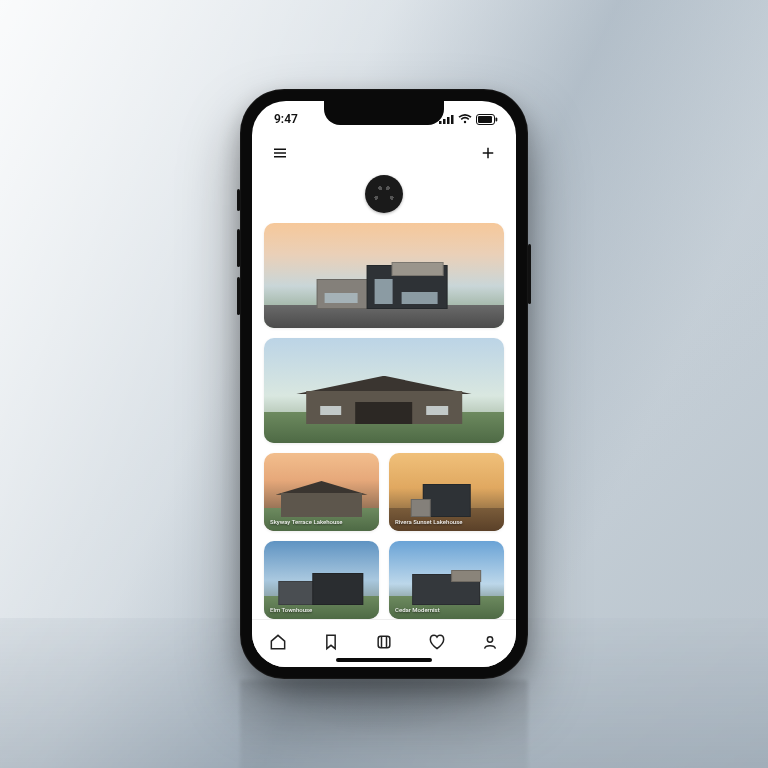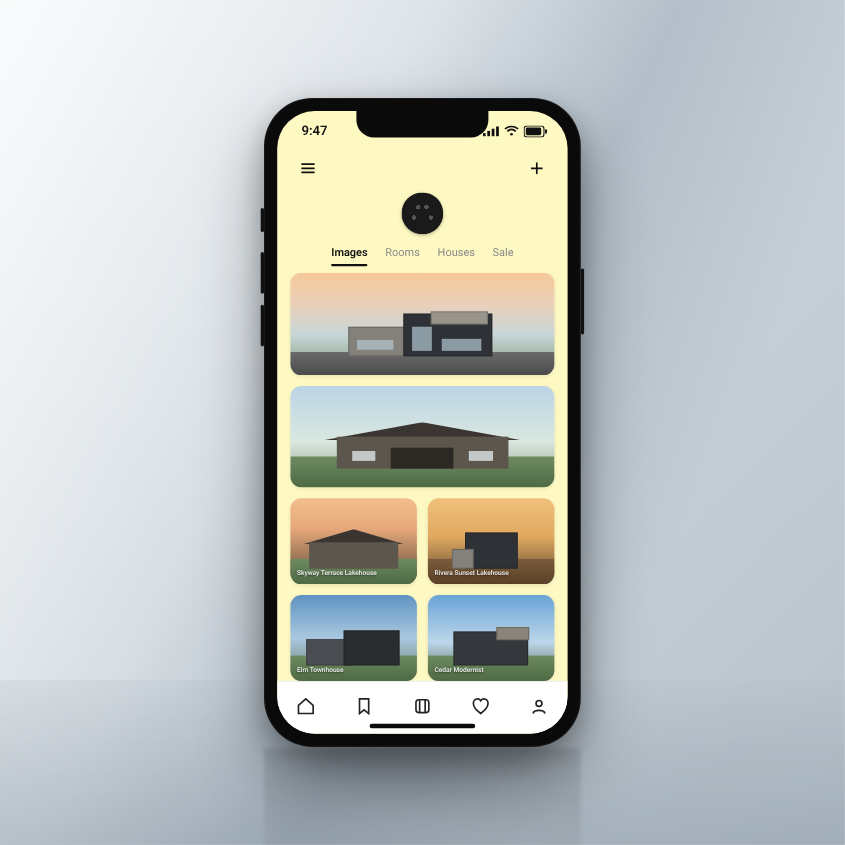--- a/index.html
+++ b/index.html
@@ -40,21 +40,21 @@
       0 10px 25px rgba(0,0,0,0.25),
       inset 0 0 2px rgba(255,255,255,0.2);
   }
   .phone .btn-side { position:absolute; background:#111; border-radius:2px; }
   .btn-mute  { left:-3px; top:100px; width:3px; height:22px; }
   .btn-volu  { left:-3px; top:140px; width:3px; height:38px; }
   .btn-vold  { left:-3px; top:188px; width:3px; height:38px; }
   .btn-power { right:-3px; top:155px; width:3px; height:60px; }
 
   .screen {
-    width:100%; height:100%; background:#fef9c3; border-radius:34px; overflow:hidden;
+    width:100%; height:100%; background:#ffffff; border-radius:34px; overflow:hidden;
     position:relative; display:flex; flex-direction:column;
   }
   .notch {
     position:absolute; top:0; left:50%; transform:translateX(-50%);
     width:120px; height:24px; background:#0a0a0a;
     border-bottom-left-radius:16px; border-bottom-right-radius:16px;
     z-index:10;
   }
 
   
@@ -239,26 +239,20 @@
             <line x1="12" y1="5" x2="12" y2="19"></line>
             <line x1="5" y1="12" x2="19" y2="12"></line>
           </svg>
       </div>
     </div>
 
     <div class="profile">
       <div class="avatar"></div>
     </div>
 
-    <div class="tabs">
-      <div class="tab active"><span>Images</span></div>
-      <div class="tab"><span>Rooms</span></div>
-      <div class="tab"><span>Houses</span></div>
-      <div class="tab"><span>Sale</span></div>
-    </div>
 
     <div class="feed">
 
       <div class="card sky-sunset">
         <div class="road"></div>
         <div class="house modern">
           <div class="block a"></div>
             <div class="block b"></div>
             <div class="block c"></div>
           <div class="win w1"></div>

